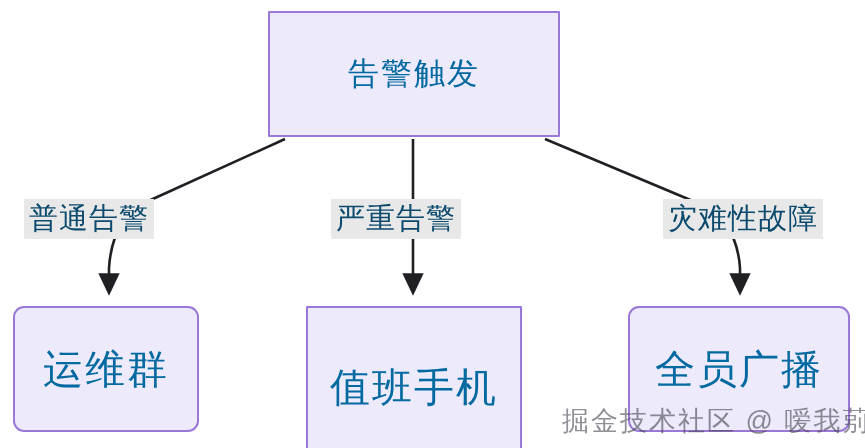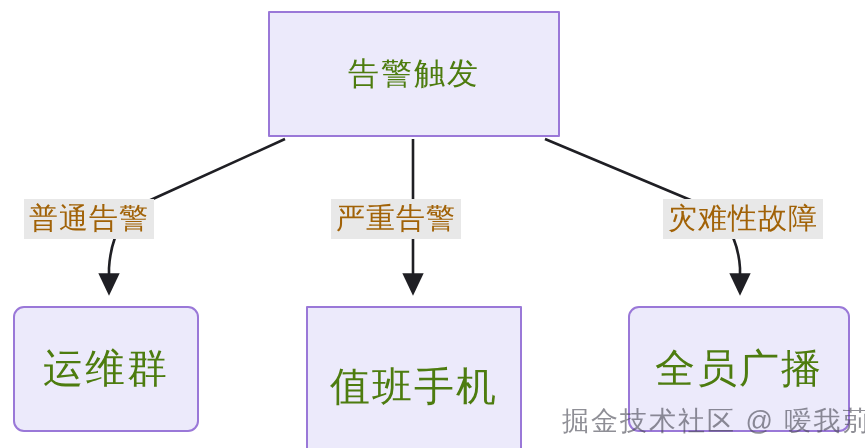--- a/index.html
+++ b/index.html
@@ -27,25 +27,24 @@
     pointer-events: none;
   }
   .node {
     position: absolute;
     box-sizing: border-box;
     display: flex;
     align-items: center;
     justify-content: center;
     background: #ECEAFB;
     border: 2px solid #9a78d8;
-    color: #4d7c0f;
+    color: #0369a1;
     text-align: right;
     letter-spacing: 2px;
     z-index: 3;
-    font-family: Liberation Serif, serif;
   }
   .node-label {
     display: block;
     line-height: 1.1;
     white-space: nowrap;
   }
   #node-root {
     left: 268px;
     top: 11px;
     width: 292px;
@@ -73,21 +72,21 @@
     top: 306px;
     width: 222px;
     height: 126px;
     border-radius: 11px;
   }
   .node-leaf .node-label { font-size: 40px; }
 
   .edge-label {
     position: absolute;
     background: #E8E8E8;
-    color: #a16207;
+    color: #0c4a6e;
     font-size: 29px;
     line-height: 1.22;
     letter-spacing: 1px;
     padding: 2px 5px 3px 5px;
     white-space: nowrap;
     z-index: 2;
   }
   #edge-label-normal  { left: 24px;  top: 199px; }
   #edge-label-severe  { left: 331px; top: 199px; }
   #edge-label-disaster{ left: 663px; top: 199px; }

